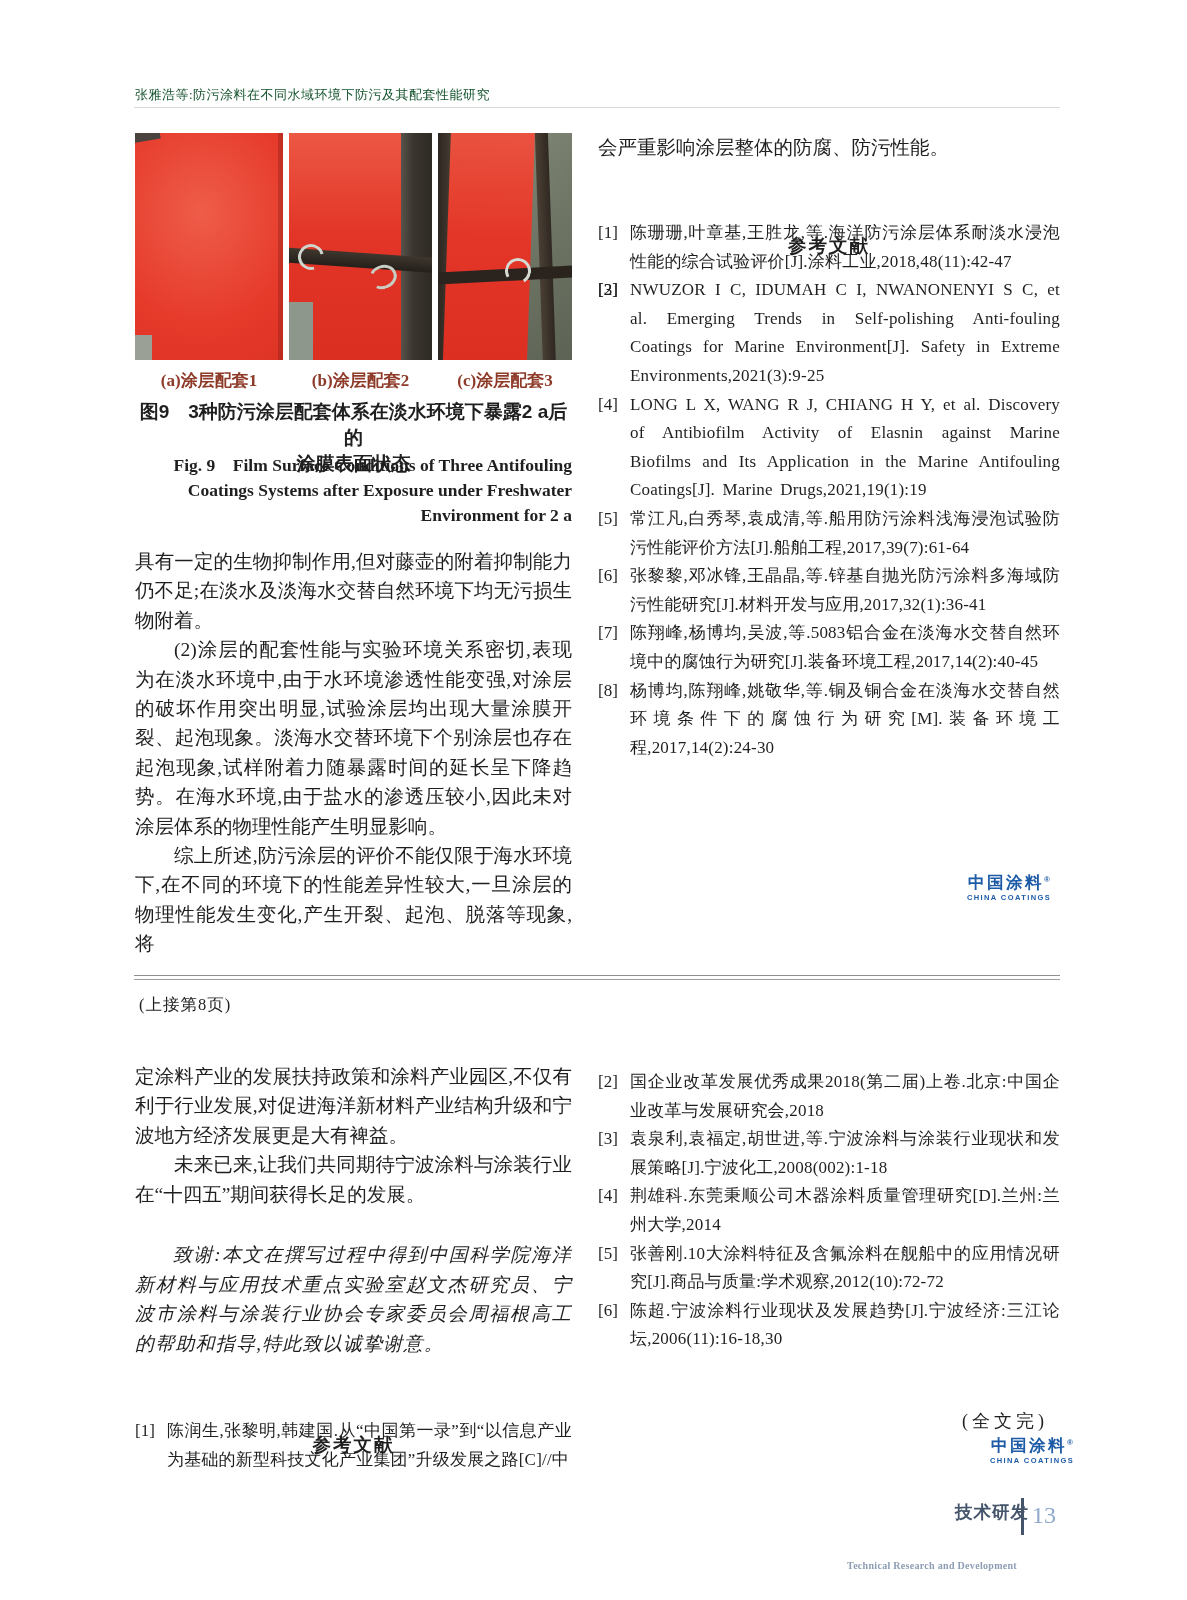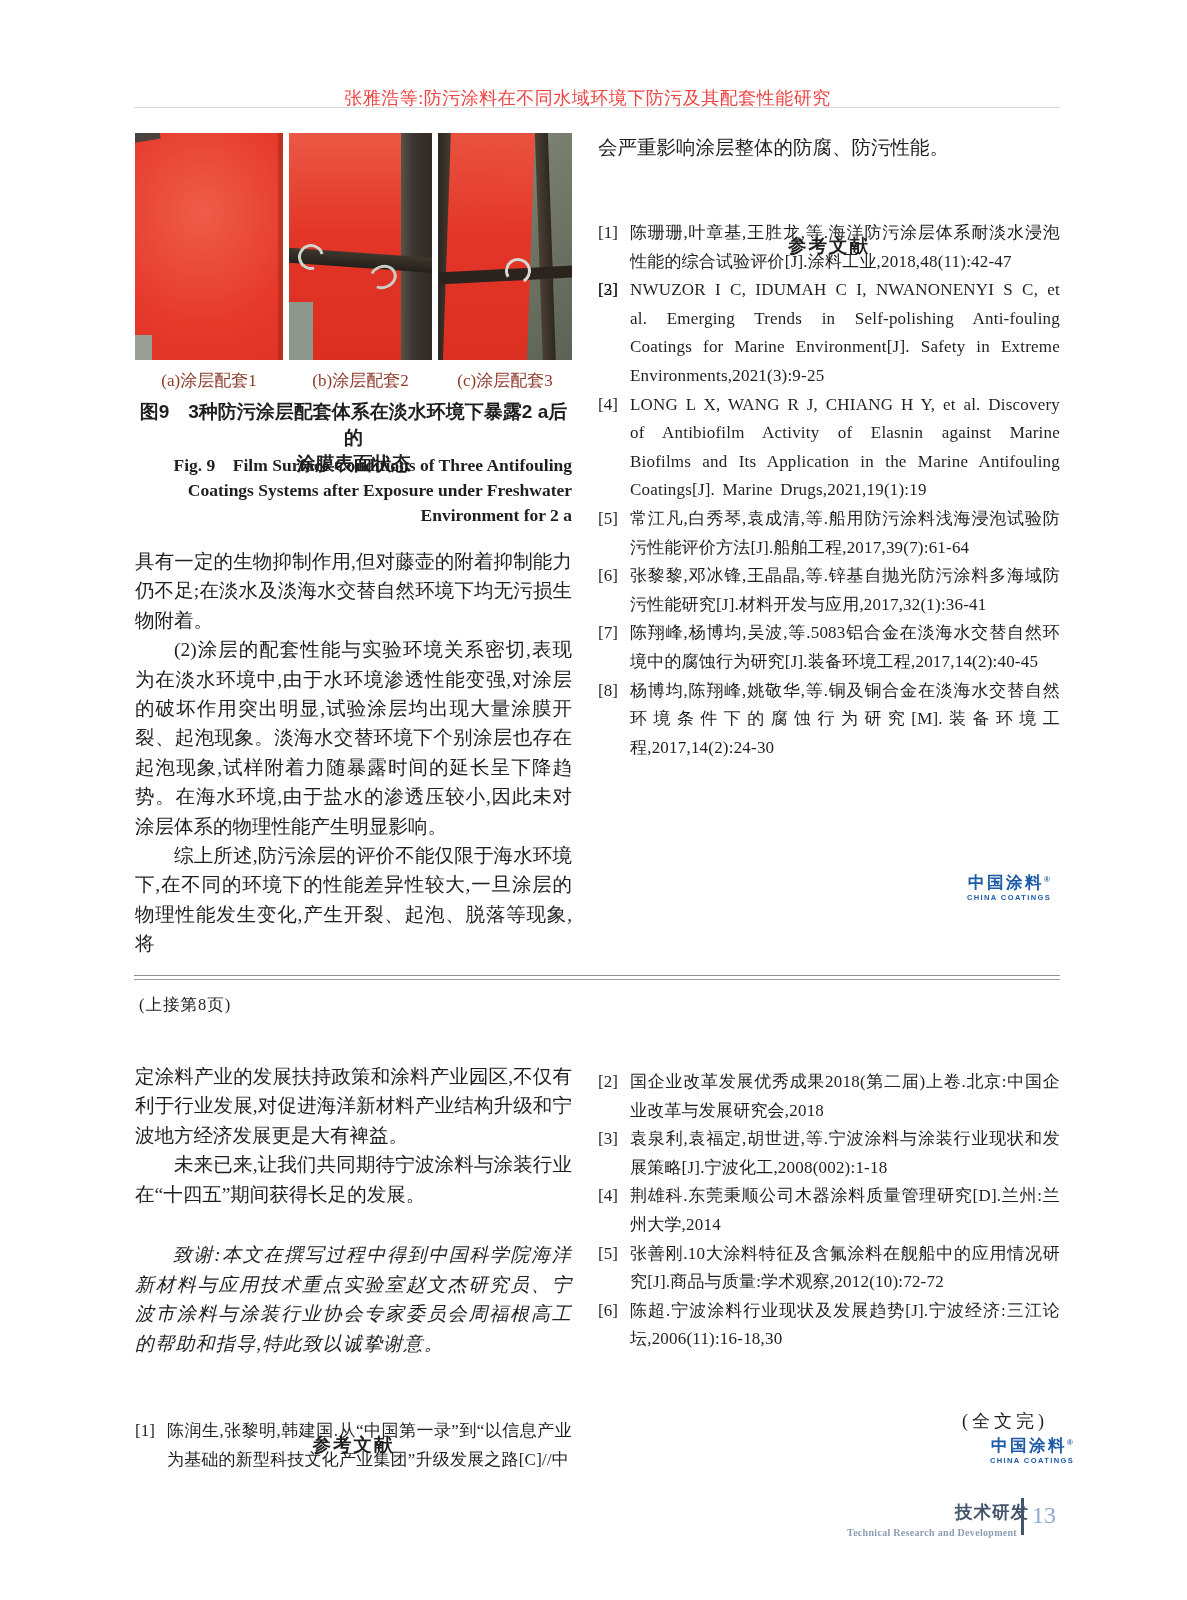--- a/index.html
+++ b/index.html
@@ -1,21 +1,21 @@
 <!DOCTYPE html>
 <html><head>
 <meta charset="utf-8">
 <style>
   html,body{margin:0;padding:0;background:#ffffff;}
   #page{position:relative;width:1187px;height:1600px;background:#ffffff;overflow:hidden;
         font-family:"Liberation Serif","DejaVu Serif",serif;color:#1f1f1f;}
 
   
-  #running-head{position:absolute;top:86px;left:135px;width:905px;text-align:center;
-    font-size:18px;letter-spacing:.5px;color:#ef4444;}
+  #running-head{position:absolute;top:86px;left:135px;width:905px;text-align:left;
+    font-size:13px;letter-spacing:.5px;color:#14532d;}
   #header-rule{position:absolute;top:107px;left:134px;width:926px;border-top:1.5px solid #dadada;}
 
   
   #figure9{position:absolute;left:135px;top:133px;width:437px;}
   .photo-row{display:flex;gap:6px;}
   .photo-col{display:flex;flex-direction:column;}
   .photo{position:relative;height:227px;overflow:hidden;background:#d8d8d4;}
   .photo>div{position:absolute;}
   .p-a{width:148px;} .p-b{width:143px;} .p-c{width:134px;}
   .pa-red{inset:0;background:radial-gradient(120% 90% at 45% 35%,#ee5d49 0%,#e63a2b 55%,#d93022 100%);}
@@ -27,21 +27,21 @@
   .pb-bar{left:-6px;top:53%;width:112%;height:15px;background:linear-gradient(180deg,#3f372e,#241f1a);transform:rotate(4deg);}
   .pb-gray{left:0;bottom:0;width:24px;height:58px;background:#8e978c;}
   .pb-w1{left:6%;top:49%;width:20px;height:20px;border:3px solid #cfd4cc;border-radius:50%;border-right-color:transparent;transform:rotate(30deg);}
   .pb-w2{left:56%;top:58%;width:22px;height:18px;border:3px solid #c8cdc4;border-radius:50%;border-left-color:transparent;transform:rotate(-20deg);}
   .pc-bg{inset:0;background:linear-gradient(135deg,#8a9180 0%,#6f7666 55%,#5d6354 100%);}
   .pc-fl{left:0;top:0;width:10%;height:100%;background:linear-gradient(90deg,#2c2620,#453b31);}
   .pc-red{left:10%;top:-4px;width:63%;height:104%;background:linear-gradient(180deg,#ea5340,#e33628 45%,#dc2f21);transform:rotate(2deg);transform-origin:top left;}
   .pc-rod{left:75%;top:-4px;width:10%;height:108%;background:linear-gradient(90deg,#4a3f33,#2f2822);transform:rotate(-2deg);}
   .pc-bar{left:-4px;top:60%;width:108%;height:12px;background:#2b241e;transform:rotate(-3deg);}
   .pc-w{left:50%;top:55%;width:20px;height:20px;border:3px solid #d6dad2;border-radius:50%;border-bottom-color:transparent;transform:rotate(15deg);}
-  .photo-caption{margin-top:9px;text-align:center;font-size:17px;font-weight:normal;color:#8e3a28;}
+  .photo-caption{margin-top:9px;text-align:center;font-size:17px;font-weight:bold;color:#8e3a28;}
 
   
   #fig-cap-cn{position:absolute;left:135px;top:399px;width:437px;text-align:center;
     font-weight:bold;font-size:19px;line-height:26px;font-family:"Liberation Sans","DejaVu Sans",sans-serif;}
   #fig-cap-en{position:absolute;left:135px;top:453px;width:437px;text-align:right;
     font-weight:bold;font-size:17.5px;line-height:25px;}
 
   
   .body-col{font-size:19.5px;line-height:29.4px;text-align:justify;}
   .body-col p{margin:0;}
@@ -77,21 +77,21 @@
   #ref-title-2{left:135px;top:1386px;width:437px;}
   #ref-list-2l{left:135px;top:1417px;width:437px;}
   #ref-list-2r{left:598px;top:1068px;width:462px;}
   #end-note{position:absolute;left:598px;top:1409px;width:450px;text-align:right;font-size:18px;letter-spacing:4px;}
 
   
   #footer-cn{position:absolute;right:158px;top:1500px;font-weight:bold;font-size:17.5px;letter-spacing:1px;color:#44546a;
     font-family:"Liberation Sans","DejaVu Sans",sans-serif;}
   #footer-bar{position:absolute;left:1021px;top:1498px;width:3px;height:37px;background:#44546a;}
   #footer-num{position:absolute;left:1032px;top:1502px;font-size:24px;color:#8fa9cc;}
-  #footer-en{position:absolute;right:170px;top:1527px;font-size:10px;font-weight:bold;color:#8c9cb4;letter-spacing:.3px;}
+  #footer-en{position:absolute;right:170px;top:1560px;font-size:10px;font-weight:bold;color:#8c9cb4;letter-spacing:.3px;}
 </style>
 </head>
 <body>
 
 <div id="page">
 
   <div id="running-head">张雅浩等:防污涂料在不同水域环境下防污及其配套性能研究</div>
   <div id="header-rule"></div>
 
   <div id="figure9">

